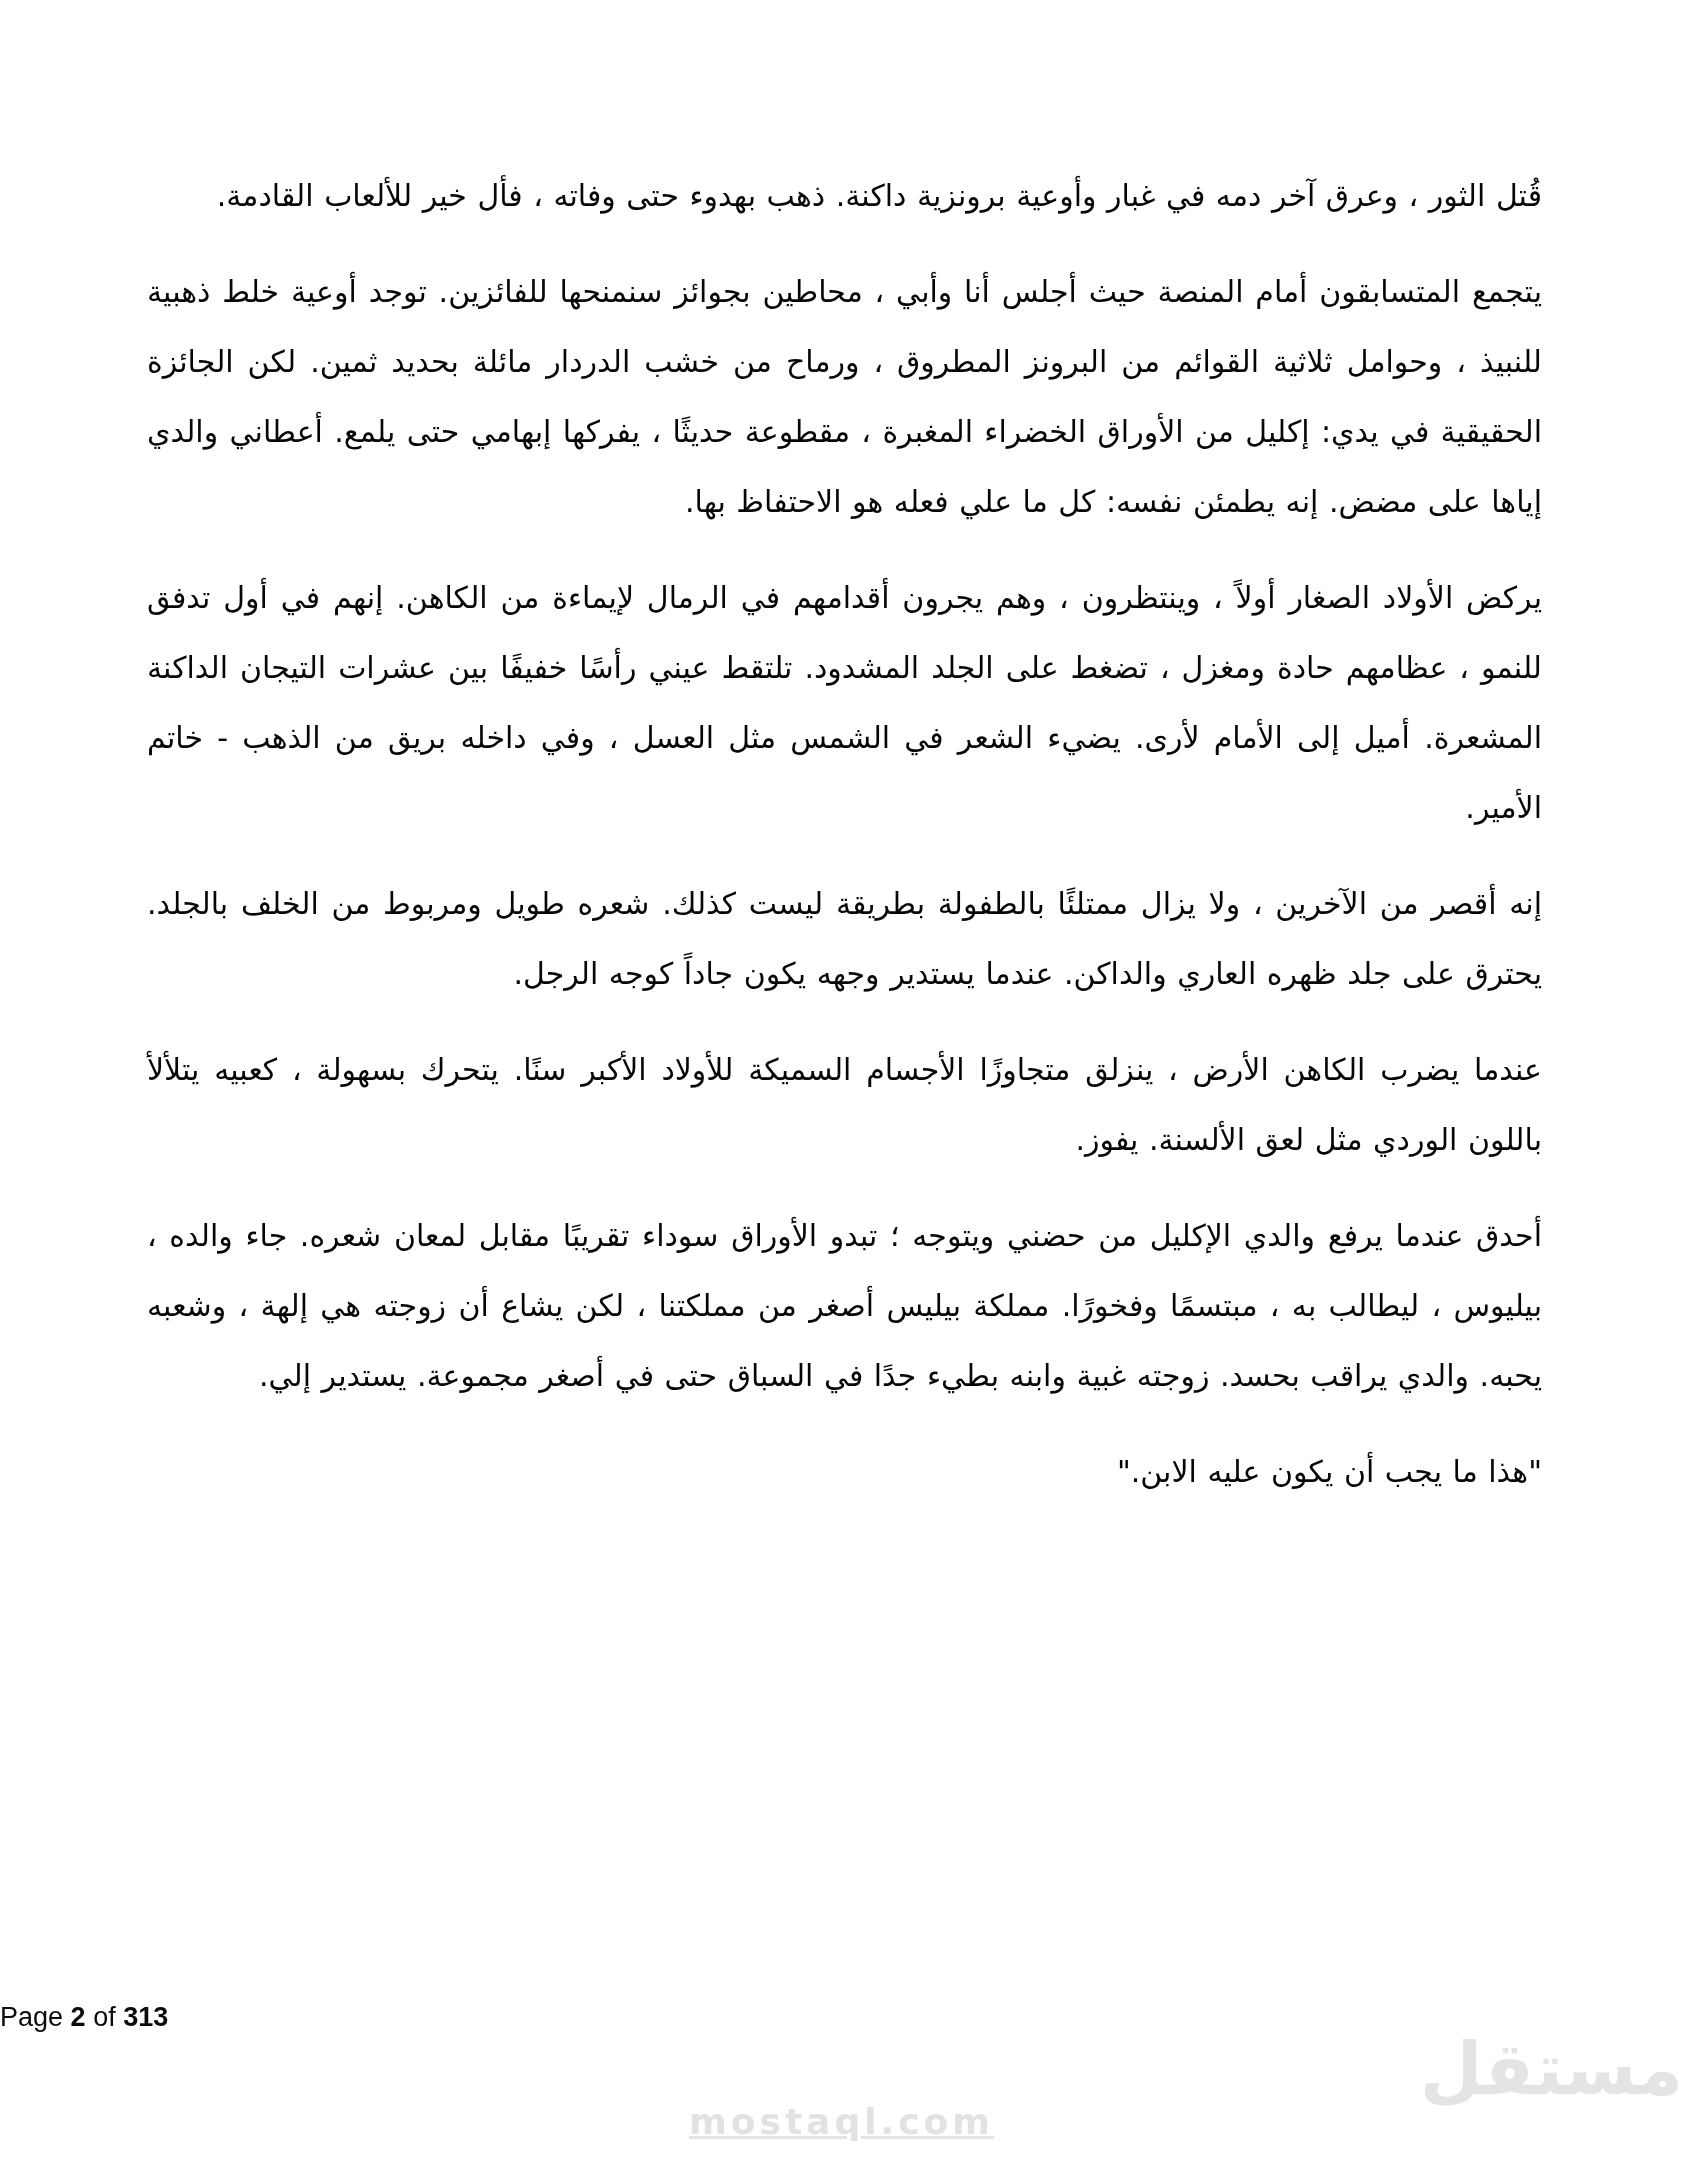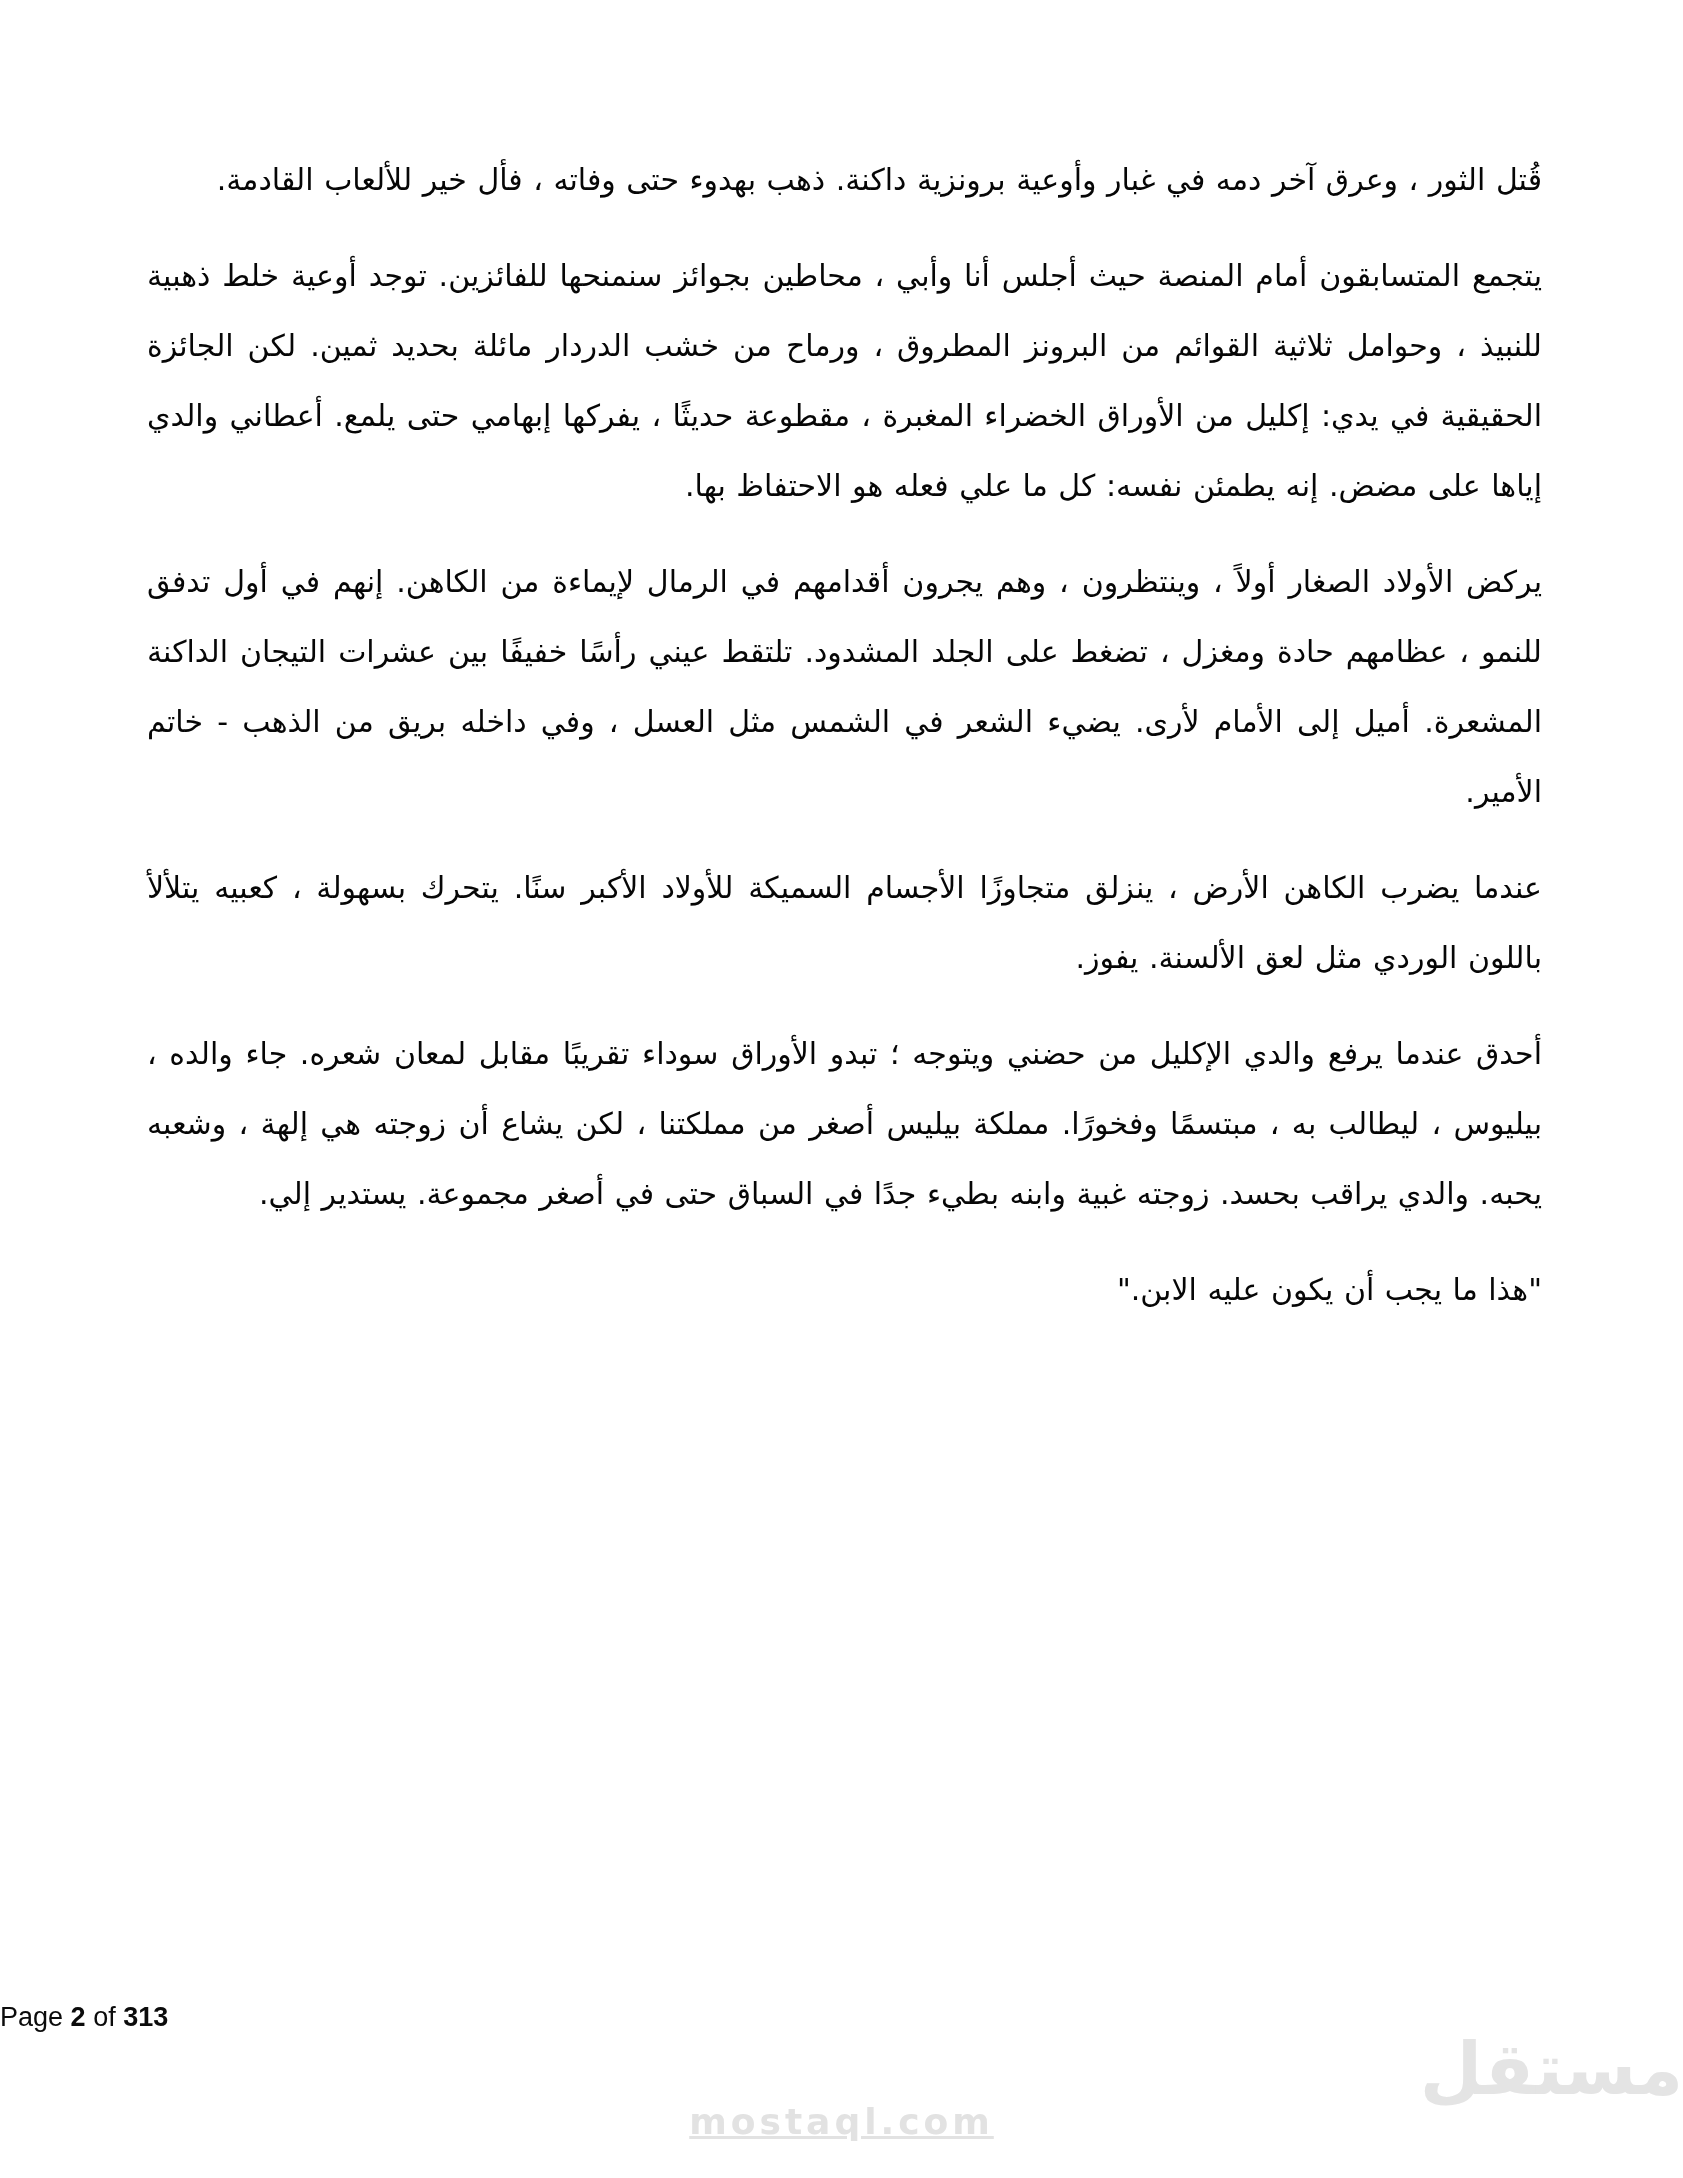--- a/index.html
+++ b/index.html
@@ -13,21 +13,21 @@
   }
   .page {
     position: relative;
     width: 1683px;
     height: 2178px;
     background: #ffffff;
     overflow: hidden;
   }
   .content {
     position: absolute;
-    top: 145px;
+    top: 161px;
     right: 141px;
     left: 147px;
     direction: rtl;
     text-align: justify;
     color: #000000;
   }
   .content p {
     margin: 0 0 26px 0;
     font-size: 30px;
     line-height: 70px;
@@ -78,20 +78,21 @@
 </style>
 </head>
 <body>
 
 <div class="page">
 
   <div class="content">
     <p>قُتل الثور ، وعرق آخر دمه في غبار وأوعية برونزية داكنة. ذهب بهدوء حتى وفاته ، فأل خير للألعاب القادمة.</p>
     <p>يتجمع المتسابقون أمام المنصة حيث أجلس أنا وأبي ، محاطين بجوائز سنمنحها للفائزين. توجد أوعية خلط ذهبية للنبيذ ، وحوامل ثلاثية القوائم من البرونز المطروق ، ورماح من خشب الدردار مائلة بحديد ثمين. لكن الجائزة الحقيقية في يدي: إكليل من الأوراق الخضراء المغبرة ، مقطوعة حديثًا ، يفركها إبهامي حتى يلمع. أعطاني والدي إياها على مضض. إنه يطمئن نفسه: كل ما علي فعله هو الاحتفاظ بها.</p>
     <p>يركض الأولاد الصغار أولاً ، وينتظرون ، وهم يجرون أقدامهم في الرمال لإيماءة من الكاهن. إنهم في أول تدفق للنمو ، عظامهم حادة ومغزل ، تضغط على الجلد المشدود. تلتقط عيني رأسًا خفيفًا بين عشرات التيجان الداكنة المشعرة. أميل إلى الأمام لأرى. يضيء الشعر في الشمس مثل العسل ، وفي داخله بريق من الذهب - خاتم الأمير.</p>
+    <p>إنه أقصر من الآخرين ، ولا يزال ممتلئًا بالطفولة بطريقة ليست كذلك. شعره طويل ومربوط من الخلف بالجلد. يحترق على جلد ظهره العاري والداكن. عندما يستدير وجهه يكون جاداً كوجه الرجل.</p>
     <p>عندما يضرب الكاهن الأرض ، ينزلق متجاوزًا الأجسام السميكة للأولاد الأكبر سنًا. يتحرك بسهولة ، كعبيه يتلألأ باللون الوردي مثل لعق الألسنة. يفوز.</p>
     <p>أحدق عندما يرفع والدي الإكليل من حضني ويتوجه ؛ تبدو الأوراق سوداء تقريبًا مقابل لمعان شعره. جاء والده ، بيليوس ، ليطالب به ، مبتسمًا وفخورًا. مملكة بيليس أصغر من مملكتنا ، لكن يشاع أن زوجته هي إلهة ، وشعبه يحبه. والدي يراقب بحسد. زوجته غبية وابنه بطيء جدًا في السباق حتى في أصغر مجموعة. يستدير إلي.</p>
     <p class="quote-line">"هذا ما يجب أن يكون عليه الابن."</p>
   </div>
 
   <div class="footer">
     <span>Page</span>
     <b>2</b>
     <span>of</span>
     <b>313</b>

